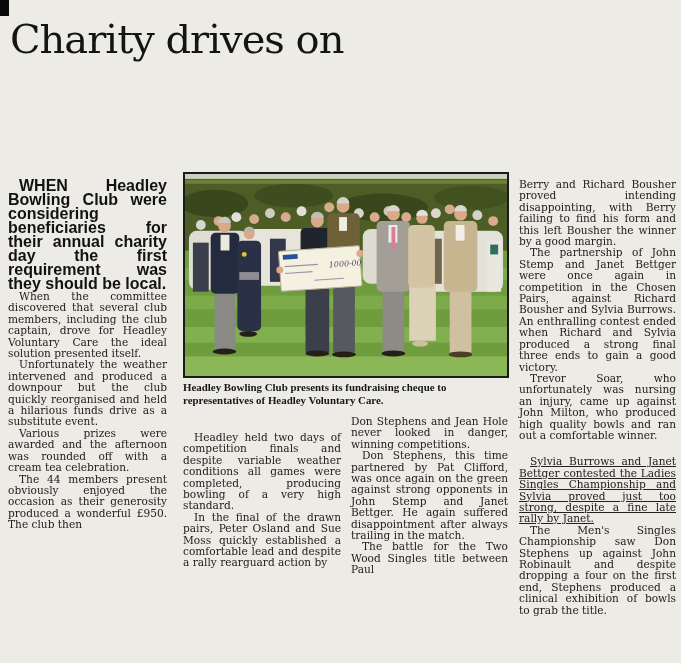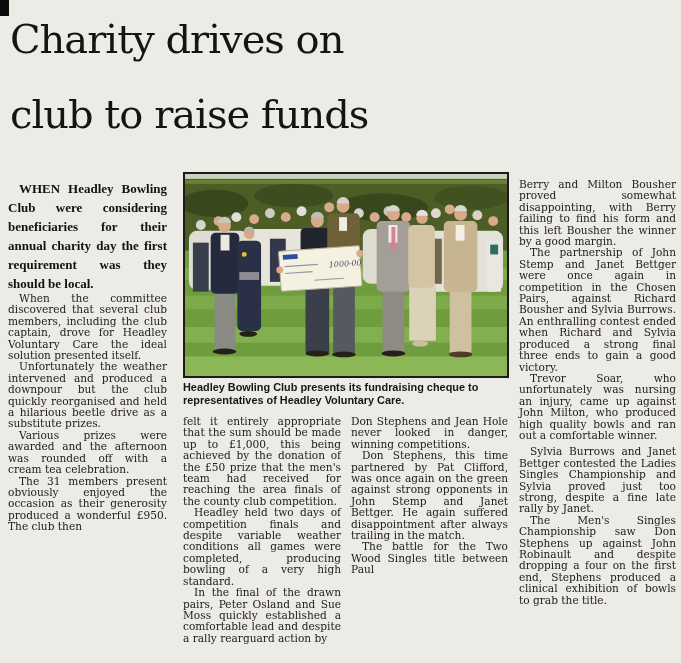--- a/index.html
+++ b/index.html
@@ -15,60 +15,59 @@
     font-size:40px; line-height:75px; letter-spacing:-1px; color:#141413;
     white-space:nowrap;
   }
   .col{
     position:absolute; text-align:justify;
     font-size:10.6px; line-height:11.4px; color:#22211f;
     hyphens:auto; -webkit-hyphens:auto;
   }
   .col p{margin:0; text-indent:11px;}
   .col p.noindent{text-indent:0;}
-  .col p.gap{margin-top:0;}
-  .col p.gap-sm{margin-top:5px;}
+  .col p.gap{margin-top:16px;}
+  .col p.gap-sm{margin-top:15px;text-decoration:underline;}
   .lead{
-    font-family:Liberation Serif, serif; font-weight:bold;
-    font-size:13px; line-height:19px; color:#121212;
+    font-family:Liberation Sans, sans-serif; font-weight:bold;
+    font-size:16px; line-height:14px; color:#121212;
     margin:0 0 7px 0; text-align:justify;
   }
   #col1{left:8px;  top:179px; width:159px;}
   #col2{left:183px; top:416px; width:158px;}
   #col3{left:351px; top:416px; width:157px;}
   #col4{left:519px; top:179px; width:157px;}
   .photo{
     position:absolute; left:183px; top:172px; width:326px; height:206px;
     border:2px solid #1b1b1a; box-sizing:border-box; background:#4c5d26;
   }
   .photo svg{display:block;width:100%;height:100%;}
   .caption{
     position:absolute; left:183px; top:381px; width:324px;
-    font-family:Liberation Sans, sans-serif; font-weight:bold;
+    font-family:Liberation Serif, serif; font-weight:bold;
     font-size:10.9px; line-height:13px; color:#161616; text-align:left;
   }
 </style>
 </head>
 <body>
 
 <div class="page">
 
   <div class="corner-mark"></div>
 
   <div class="headline">
     <div>Charity drives on</div>
-    <div>club to raise funds</div>
   </div>
 
   <div class="col" id="col1">
     <p class="lead">WHEN Headley Bowling Club were considering beneficiaries for their annual charity day the first requirement was they should be local.</p>
     <p>When the committee discovered that several club members, including the club captain, drove for Headley Voluntary Care the ideal solution presented itself.</p>
-    <p>Unfortunately the weather intervened and produced a downpour but the club quickly reorganised and held a hilarious beetle drive as a substitute prizes.</p>
+    <p>Unfortunately the weather intervened and produced a downpour but the club quickly reorganised and held a hilarious funds drive as a substitute event.</p>
     <p>Various prizes were awarded and the afternoon was rounded off with a cream tea celebration.</p>
-    <p>The 31 members present obviously enjoyed the occasion as their generosity produced a wonderful £950. The club then</p>
+    <p>The 44 members present obviously enjoyed the occasion as their generosity produced a wonderful £950. The club then</p>
   </div>
 
   <div class="photo">
     <svg viewBox="0 0 326 206" preserveAspectRatio="none">
 
       <rect x="0" y="0" width="326" height="6" fill="#ccd3bd"></rect>
 
       <g>
         <rect x="0" y="5" width="326" height="73" fill="#4c5d26"></rect>
         <ellipse cx="30" cy="30" rx="34" ry="14" fill="#39471d"></ellipse>
@@ -173,32 +172,31 @@
         <text x="146" y="96" font-size="8" font-style="italic" fill="#4a4668" font-family="DejaVu Serif, serif">1000-00</text>
         <circle cx="96" cy="95" r="3.5" fill="#d9a98a"></circle>
         <circle cx="178" cy="84" r="3.5" fill="#d9a98a"></circle>
       </g>
     </svg>
   </div>
 
   <div class="caption">Headley Bowling Club presents its fundraising cheque to representatives of Headley Voluntary Care.</div>
 
   <div class="col" id="col2">
-    <p class="noindent">felt it entirely appropriate that the sum should be made up to £1,000, this being achieved by the donation of the £50 prize that the men's team had received for reaching the area finals of the county club competition.</p>
     <p class="gap">Headley held two days of competition finals and despite variable weather conditions all games were completed, producing bowling of a very high standard.</p>
     <p>In the final of the drawn pairs, Peter Osland and Sue Moss quickly established a comfortable lead and despite a rally rearguard action by</p>
   </div>
 
   <div class="col" id="col3">
     <p class="noindent">Don Stephens and Jean Hole never looked in danger, winning competitions.</p>
     <p>Don Stephens, this time partnered by Pat Clifford, was once again on the green against strong opponents in John Stemp and Janet Bettger. He again suffered disappointment after always trailing in the match.</p>
     <p>The battle for the Two Wood Singles title between Paul</p>
   </div>
 
   <div class="col" id="col4">
-    <p class="noindent">Berry and Milton Bousher proved somewhat disappointing, with Berry failing to find his form and this left Bousher the winner by a good margin.</p>
+    <p class="noindent">Berry and Richard Bousher proved intending disappointing, with Berry failing to find his form and this left Bousher the winner by a good margin.</p>
     <p>The partnership of John Stemp and Janet Bettger were once again in competition in the Chosen Pairs, against Richard Bousher and Sylvia Burrows. An enthralling contest ended when Richard and Sylvia produced a strong final three ends to gain a good victory.</p>
     <p>Trevor Soar, who unfortunately was nursing an injury, came up against John Milton, who produced high quality bowls and ran out a comfortable winner.</p>
     <p class="gap-sm">Sylvia Burrows and Janet Bettger contested the Ladies Singles Championship and Sylvia proved just too strong, despite a fine late rally by Janet.</p>
     <p>The Men's Singles Championship saw Don Stephens up against John Robinault and despite dropping a four on the first end, Stephens produced a clinical exhibition of bowls to grab the title.</p>
   </div>
 
 </div>
 
 </body></html>

